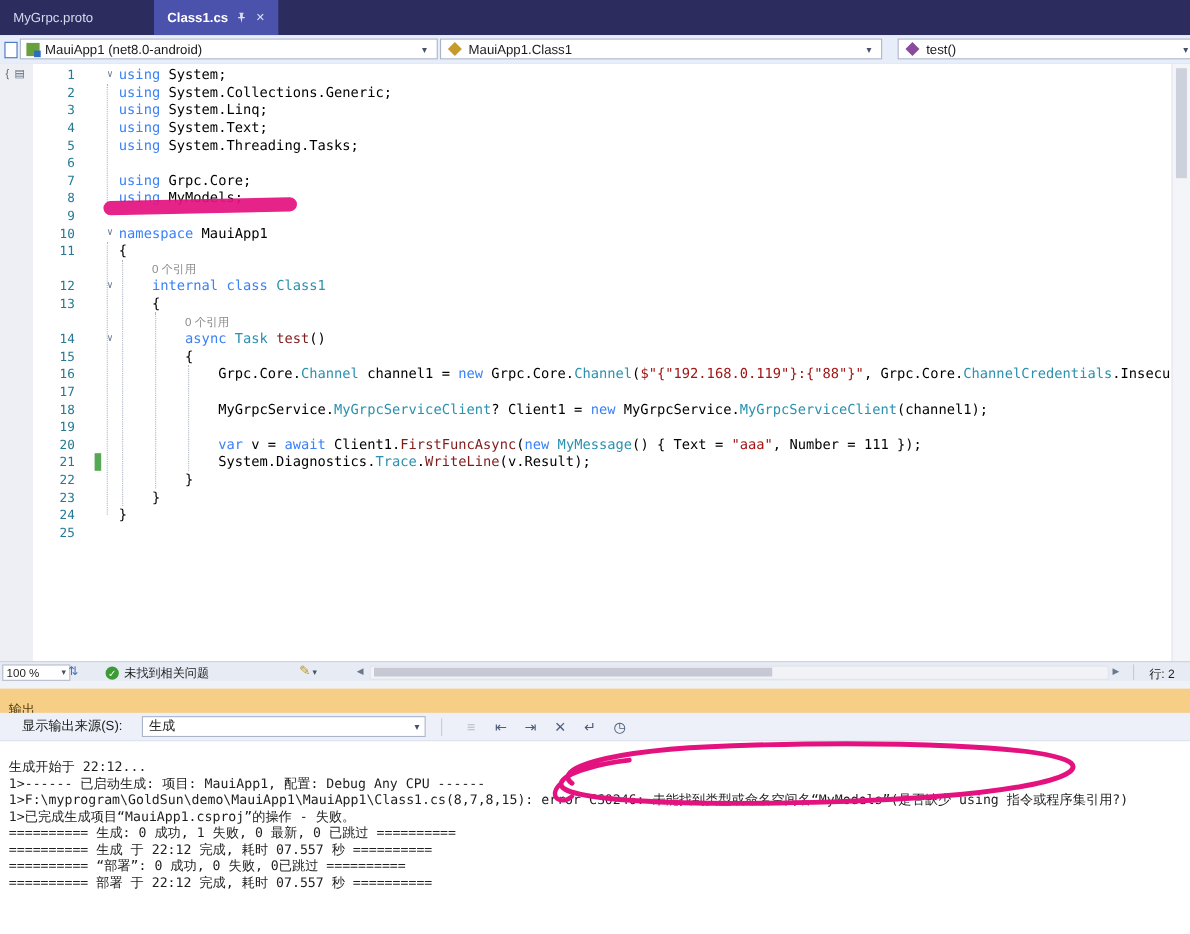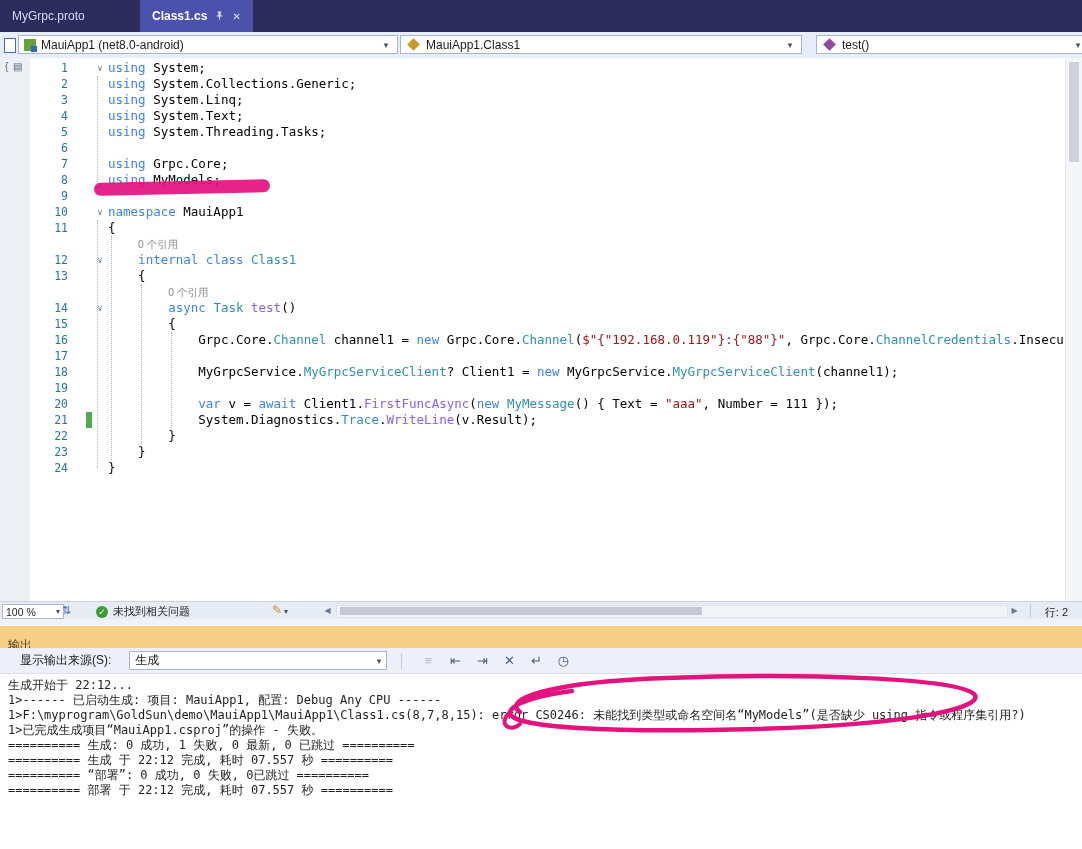--- a/index.html
+++ b/index.html
@@ -31,21 +31,21 @@
   .indmargin{position:absolute;left:0;top:0;width:30px;height:100%;background:#EDEFF4;}
   .outline-ico{position:absolute;left:5px;top:3px;font-size:10px;color:#5A6578;letter-spacing:1px;}
   .guide{position:absolute;width:0;border-left:1px dotted #A9B4C4;}
   .rows{position:absolute;left:0;top:2px;right:0;}
   .crow{height:16px;display:flex;white-space:pre;font-family:"DejaVu Sans Mono",monospace;font-size:12.5px;line-height:16px;}
   .ln{width:68px;flex:0 0 auto;text-align:right;font-size:11.5px;color:#237893;}
   .chg{width:6px;flex:0 0 auto;margin-left:18px;}
   .chg.on{background:#55A854;}
   .fold{width:16px;flex:0 0 auto;text-align:center;font-size:9px;color:#6B7A94;line-height:16px;}
   .codeline{flex:0 0 auto;}
-  .k{color:#3b82f6;} .t{color:#2B91AF;} .s{color:#A31515;} .m{color:#8b5cf6;text-align:center;} .d{color:#000;}
+  .k{color:#3b82f6;} .t{color:#2B91AF;} .s{color:#A31515;} .m{color:#7f1d1d;text-align:center;} .d{color:#000;}
   .g{color:#8A8A8A;font-size:10.5px;font-family:"Liberation Sans",sans-serif;}
 
   
   .marker{position:absolute;left:94px;top:123px;width:176px;height:13px;background:#E3127F;border-radius:7px;transform:rotate(-1.2deg);opacity:.93;z-index:5;}
 
   
   .vscroll{position:absolute;right:0;top:58px;width:16px;height:543px;background:#F4F5F8;border-left:1px solid #E3E5EC;}
   .vthumb{position:absolute;left:3px;top:4px;width:10px;height:100px;background:#CDD1DC;}
 
   
@@ -67,21 +67,21 @@
   .splitter{position:absolute;left:0;top:619px;width:100%;height:7px;background:#EFF2F7;}
 
   
   .outhead{position:absolute;left:0;top:626px;width:100%;height:38px;background:#F6CE85;display:flex;align-items:center;padding:0 8px;font-size:12px;color:#4A3A10;box-sizing:border-box;}
   .outbar{position:absolute;left:0;top:648px;width:100%;height:26px;background:#EDF0F8;border-bottom:1px solid #D8DDE8;display:flex;align-items:center;font-size:12px;color:#1A1A1A;box-sizing:border-box;padding-left:20px;}
   .srccombo{width:258px;height:19px;margin-left:18px;background:#fff;border:1px solid #A9B4C9;display:flex;align-items:center;padding:0 5px;box-sizing:border-box;}
   .srccombo .combo-arrow{margin-left:auto;color:#44506A;font-size:9px;}
   .osep{width:0;height:16px;border-left:1px solid #C5CCD9;margin:0 10px 0 14px;}
   .obtn{width:22px;text-align:center;color:#4C5C7A;font-size:13px;margin-left:5px;}
   .obtn.disabled{color:#B3BBCA;}
-  .obody{position:absolute;left:0;top:674px;right:0;bottom:0;background:#fff;padding:4px 0 0 8px;overflow:hidden;}
+  .obody{position:absolute;left:0;top:674px;right:0;bottom:0;background:#fff;padding:16px 0 0 8px;overflow:hidden;}
   .oline{font-family:"DejaVu Sans Mono",monospace;font-size:12px;line-height:15px;white-space:pre;color:#1E1E1E;}
 
   
   .ellipse{position:absolute;left:476px;top:672px;width:514px;height:70px;z-index:40;pointer-events:none;}
 </style>
 </head>
 <body>
 
 <div id="root">
 
@@ -147,20 +147,21 @@
         <div class="crow"><span class="ln">15</span><span class="chg"></span><span class="fold"></span><span class="codeline"><span class="d">        {</span></span></div>
         <div class="crow"><span class="ln">16</span><span class="chg"></span><span class="fold"></span><span class="codeline"><span class="d">            Grpc.Core.</span><span class="t">Channel</span><span class="d"> channel1 = </span><span class="k">new</span><span class="d"> Grpc.Core.</span><span class="t">Channel</span><span class="d">(</span><span class="s">$"{"192.168.0.119"}:{"88"}"</span><span class="d">, Grpc.Core.</span><span class="t">ChannelCredentials</span><span class="d">.Insecure);</span></span></div>
         <div class="crow"><span class="ln">17</span><span class="chg"></span><span class="fold"></span><span class="codeline"></span></div>
         <div class="crow"><span class="ln">18</span><span class="chg"></span><span class="fold"></span><span class="codeline"><span class="d">            MyGrpcService.</span><span class="t">MyGrpcServiceClient</span><span class="d">? Client1 = </span><span class="k">new</span><span class="d"> MyGrpcService.</span><span class="t">MyGrpcServiceClient</span><span class="d">(channel1);</span></span></div>
         <div class="crow"><span class="ln">19</span><span class="chg"></span><span class="fold"></span><span class="codeline"></span></div>
         <div class="crow"><span class="ln">20</span><span class="chg"></span><span class="fold"></span><span class="codeline"><span class="d">            </span><span class="k">var</span><span class="d"> v = </span><span class="k">await</span><span class="d"> Client1.</span><span class="m">FirstFuncAsync</span><span class="d">(</span><span class="k">new</span><span class="d"> </span><span class="t">MyMessage</span><span class="d">() { Text = </span><span class="s">"aaa"</span><span class="d">, Number = 111 });</span></span></div>
         <div class="crow"><span class="ln">21</span><span class="chg on"></span><span class="fold"></span><span class="codeline"><span class="d">            System.Diagnostics.</span><span class="t">Trace</span><span class="d">.</span><span class="m">WriteLine</span><span class="d">(v.Result);</span></span></div>
         <div class="crow"><span class="ln">22</span><span class="chg"></span><span class="fold"></span><span class="codeline"><span class="d">        }</span></span></div>
         <div class="crow"><span class="ln">23</span><span class="chg"></span><span class="fold"></span><span class="codeline"><span class="d">    }</span></span></div>
         <div class="crow"><span class="ln">24</span><span class="chg"></span><span class="fold"></span><span class="codeline"><span class="d">}</span></span></div>
+        <div class="crow"><span class="ln">25</span><span class="chg"></span><span class="fold"></span><span class="codeline"></span></div>
       </div>
     <div class="marker"></div>
   </div>
 
   <div class="vscroll">
     <div class="vthumb"></div>
   </div>
 
   <div class="statusbar">
     <div class="zoom">

